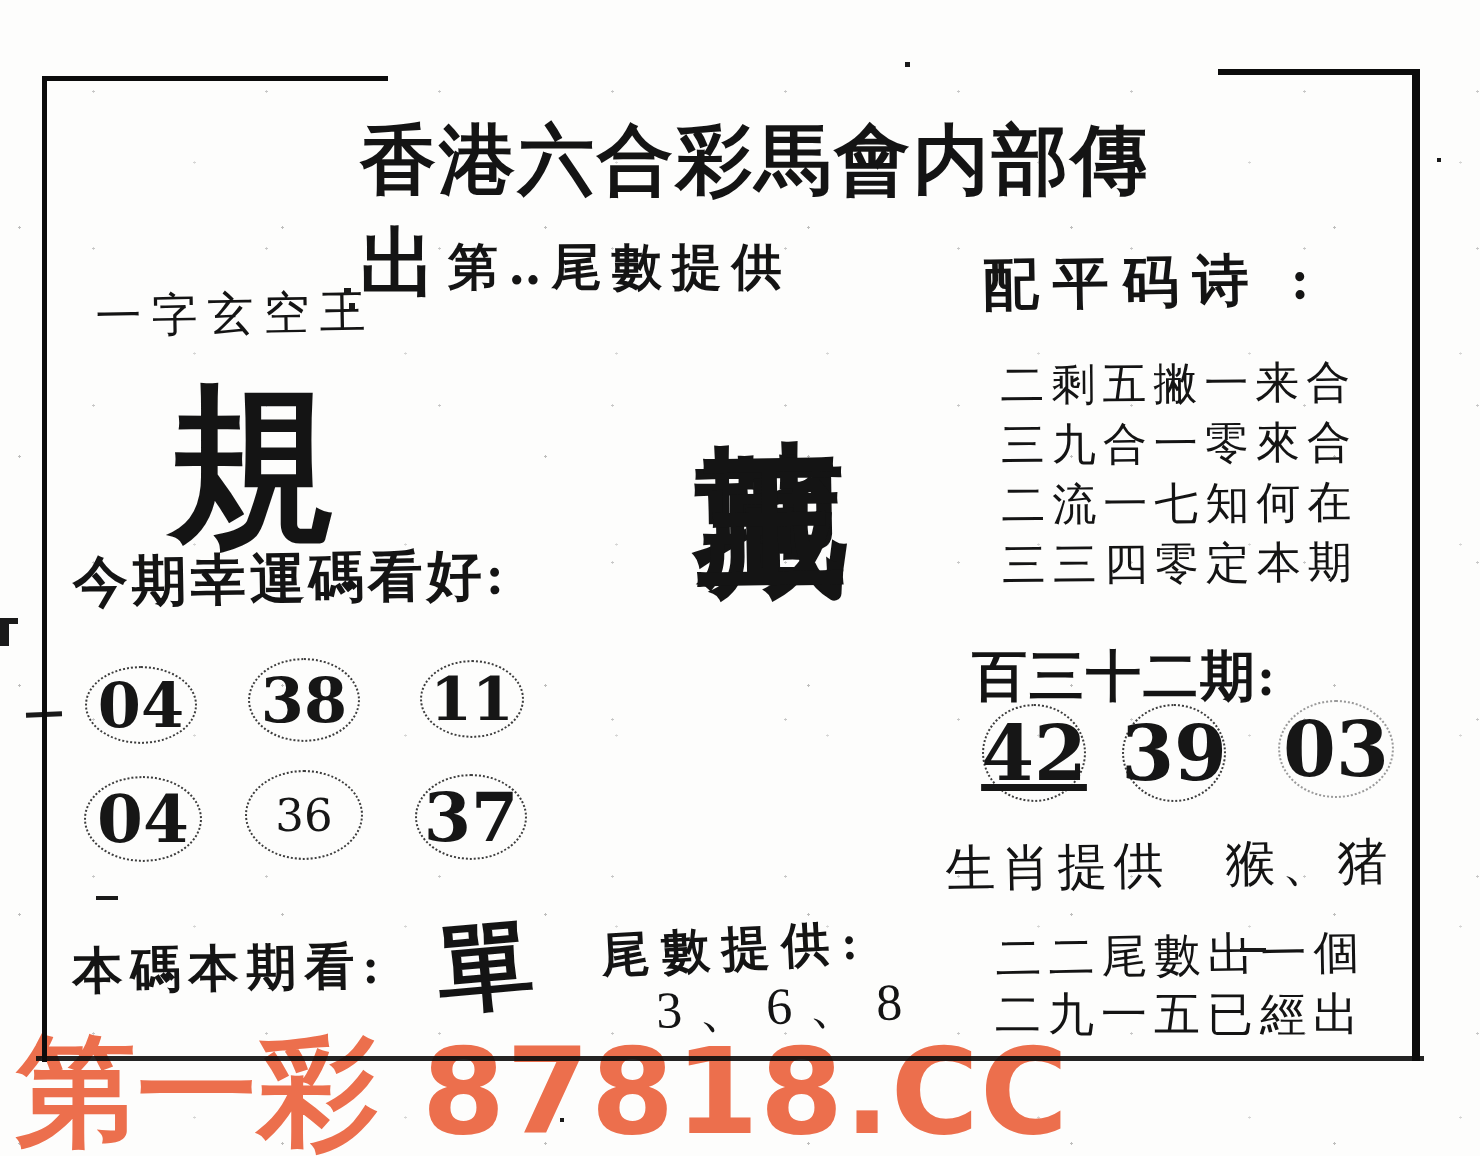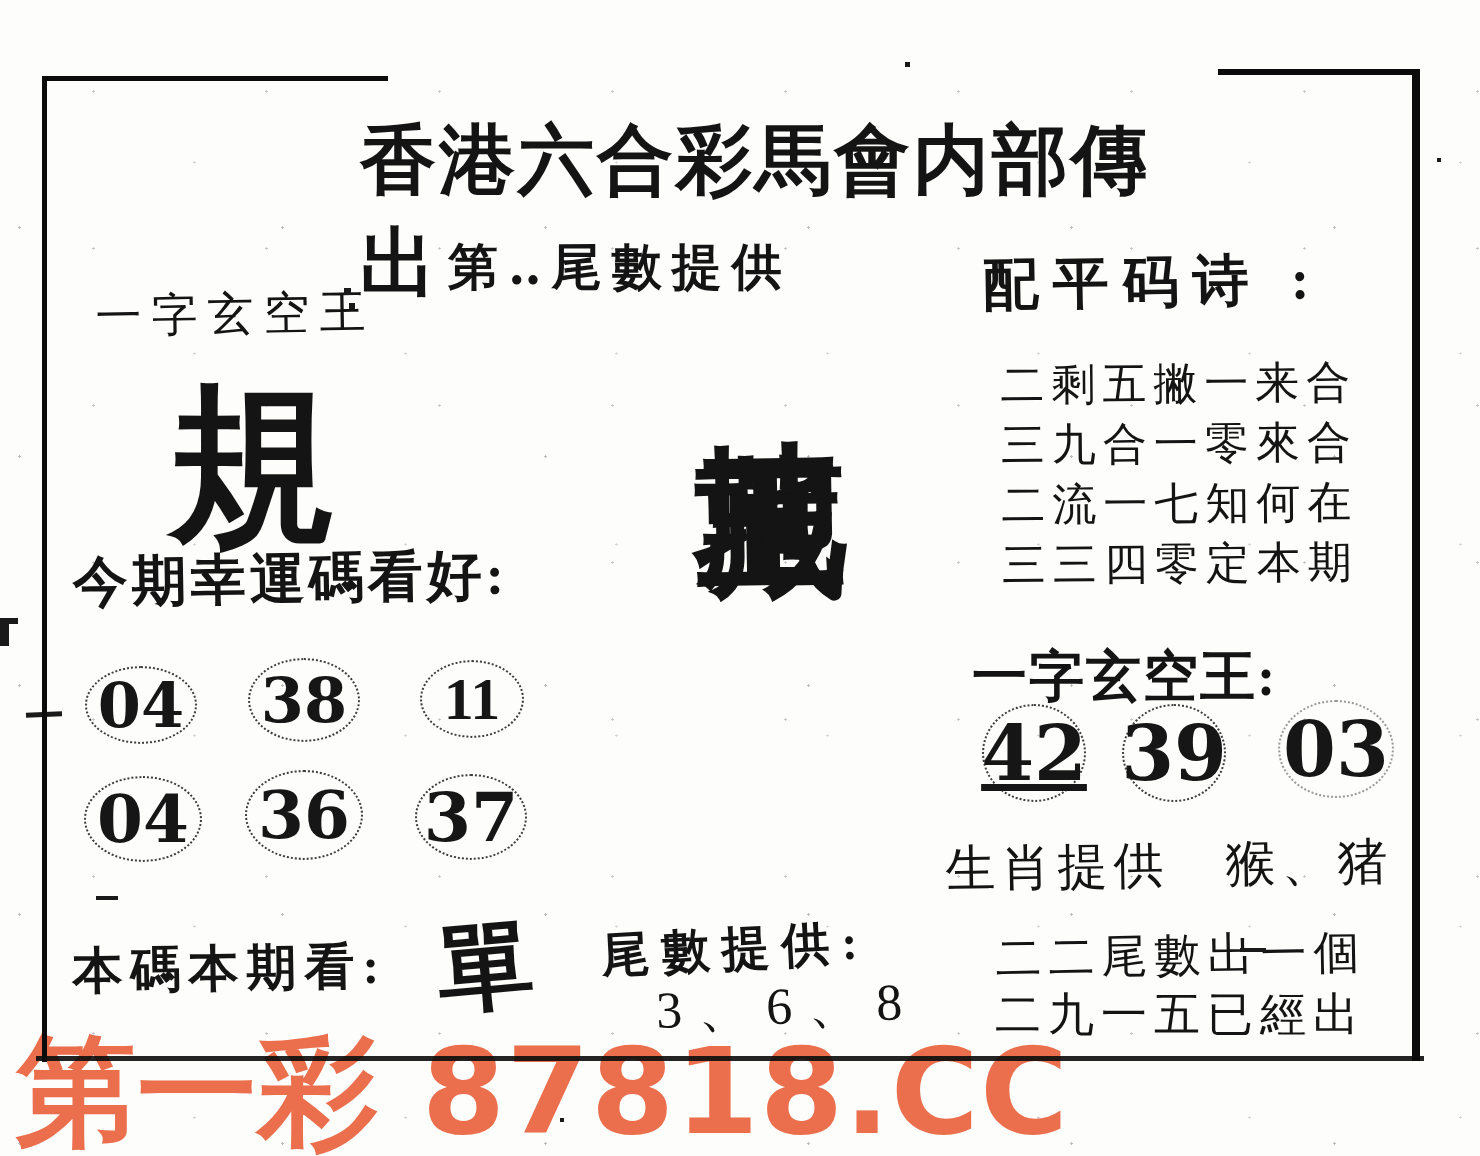--- a/index.html
+++ b/index.html
@@ -57,47 +57,47 @@
 <div class="abs ink" style="left:168px;top:352px;font-size:170px;font-weight:900;">規</div>
 <div class="abs ink hand" style="left:72px;top:546px;font-size:55px;font-weight:700;letter-spacing:4px;transform:rotate(-1deg);">今期幸運碼看好:</div>
 
 <div class="abs circle" style="left:85px;top:666px;width:112px;height:78px;">
   <span class="num" style="font-size:62px;">04</span>
 </div>
 <div class="abs circle" style="left:248px;top:658px;width:112px;height:84px;">
   <span class="num" style="font-size:62px;text-align:center;">38</span>
 </div>
 <div class="abs circle" style="left:420px;top:660px;width:104px;height:78px;">
-  <span class="num" style="font-size:60px;font-weight:600;font-family:Liberation Serif, serif;">11</span>
+  <span class="num" style="font-size:60px;font-weight:600;">11</span>
 </div>
 <div class="abs circle" style="left:84px;top:776px;width:118px;height:86px;">
   <span class="num" style="font-size:66px;font-weight:900;">04</span>
 </div>
 <div class="abs circle" style="left:245px;top:770px;width:118px;height:90px;">
-  <span class="num" style="font-size:66px;font-weight:700;">36</span>
+  <span class="num" style="font-size:45px;font-weight:400;">36</span>
 </div>
 <div class="abs circle" style="left:415px;top:774px;width:112px;height:86px;">
   <span class="num" style="font-size:68px;">37</span>
 </div>
 
 <div class="abs ink hand" style="left:72px;top:938px;font-size:50px;letter-spacing:8px;font-weight:600;transform:rotate(-1deg);">本碼本期看:</div>
 <div class="abs ink hand" style="left:432px;top:908px;font-size:96px;font-weight:700;transform:rotate(-5deg);">單</div>
 
 <div class="abs ink vertical hand" style="left:668px;top:320px;height:480px;font-size:150px;font-weight:900;letter-spacing:12px;transform:rotate(-1deg);">地藏王</div>
 
 <div class="abs ink hand" style="left:982px;top:248px;font-size:56px;letter-spacing:14px;font-weight:600;transform:rotate(-1deg);">配平码诗 :</div>
 
 <div class="abs ink hand" style="left:1000px;top:356px;font-size:44px;line-height:60px;letter-spacing:7px;transform:rotate(-0.5deg);">
   <div class="poemline">二剩五撇一来合</div>
   <div class="poemline">三九合一零來合</div>
   <div class="poemline">二流一七知何在</div>
   <div class="poemline">三三四零定本期</div>
 </div>
 
-<div class="abs ink" style="left:972px;top:640px;font-size:55px;font-weight:700;letter-spacing:2px;">一字玄空王:</div>
+<div class="abs ink" style="left:972px;top:640px;font-size:55px;font-weight:700;letter-spacing:2px;">百三十二期:</div>
 
 <div class="abs circle" style="left:982px;top:704px;width:104px;height:98px;">
   <span class="num" style="font-size:76px;text-decoration:underline;">42</span>
 </div>
 <div class="abs circle" style="left:1122px;top:704px;width:104px;height:98px;">
   <span class="num" style="font-size:76px;">39</span>
 </div>
 <div class="abs circle faint" style="left:1278px;top:700px;width:116px;height:98px;">
   <span class="num" style="font-size:76px;">03</span>
 </div>

